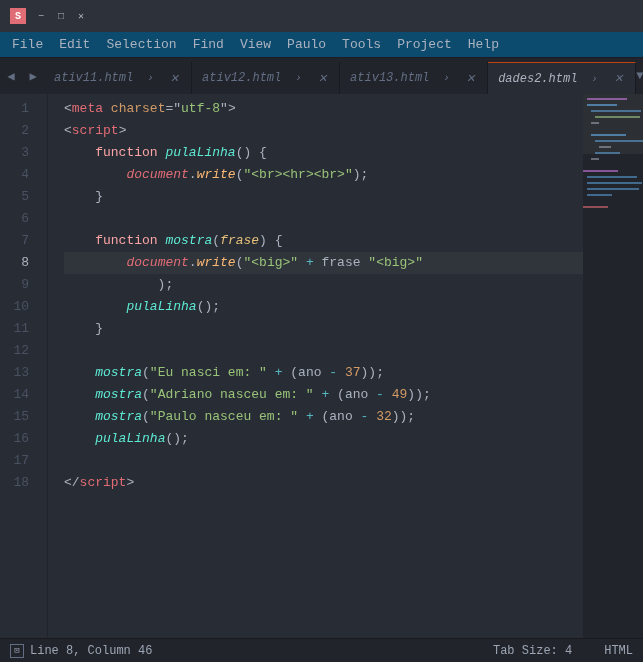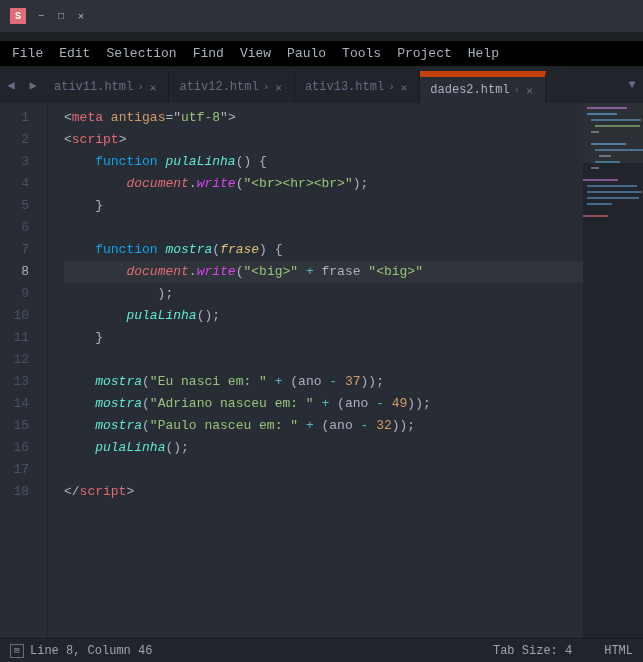--- a/index.html
+++ b/index.html
@@ -56,29 +56,28 @@
       display: flex;
       align-items: center;
       justify-content: center;
       font-size: 10px;
       color: #abb2bf;
       cursor: pointer;
     }
 
     
     #menu-bar {
-      background: #000000;
+      background: #0c4a6e;
       height: 26px;
       display: flex;
       align-items: center;
       padding: 0 4px;
       font-size: 13px;
       color: #abb2bf;
       border-bottom: 1px solid #1a1d23;
-      margin-top: 9px;
     }
     .menu-item {
       padding: 2px 8px;
       cursor: pointer;
       border-radius: 3px;
     }
 
     
     #tabs-bar {
       background: #21252b;
@@ -102,28 +101,29 @@
     .tab {
       height: 32px;
       display: flex;
       align-items: center;
       padding: 0 10px;
       font-size: 12px;
       color: #636d83;
       background: #21252b;
       border-right: 1px solid #181a1f;
       cursor: pointer;
-      gap: 2px;
+      gap: 12px;
       white-space: nowrap;
       position: relative;
+      font-style: italic;
     }
     .tab.active {
       background: #282c34;
       color: #abb2bf;
-      border-top: 6px solid #c2410c;
+      border-top: 1px solid #c2410c;
     }
     .tab .tab-close {
       font-size: 11px;
       color: #636d83;
       cursor: pointer;
       padding: 1px 2px;
       border-radius: 2px;
     }
     .tab-separator {
       color: #636d83;
@@ -231,31 +231,31 @@
       width: 14px;
       height: 14px;
       border: 1px solid #636d83;
       display: flex;
       align-items: center;
       justify-content: center;
       font-size: 9px;
     }
 
     
-    .kw { color: #0ea5e9; }       
+    .kw { color: #fca5a5; }       
     .fn { color: #5eead4; font-style: italic; text-align: right; }  
     .param { color: #e5c07b; font-style: italic; } 
     .str { color: #98c379; }      
     .num { color: #d19a66; }      
     .tag { color: #e06c75; }      
     .attr { color: #d19a66; }     
     .attrval { color: #98c379; }  
     .op { color: #56b6c2; }       
     .plain { color: #abb2bf; }    
-    .method { color: #d946ef; font-style: italic; }
+    .method { color: #fdba74; font-style: italic; }
     .obj { color: #e06c75; font-style: italic; }
   </style>
 </head>
 <body>
 
 <div id="title-bar">
   <div class="app-icon">
     <span>S</span>
   </div>
   <div class="window-controls">
@@ -322,21 +322,21 @@
     <div class="line-num">14</div>
     <div class="line-num">15</div>
     <div class="line-num">16</div>
     <div class="line-num">17</div>
     <div class="line-num">18</div>
   </div>
 
   <div id="code-content">
 
     <div class="code-line">
-      <span class="plain">&lt;</span><span class="tag">meta</span><span class="plain"> </span><span class="attr">antigas</span><span class="plain">="</span><span class="attrval">utf-8</span><span class="plain">"&gt;</span>
+      <span class="plain">&lt;</span><span class="tag">meta</span><span class="plain"> </span><span class="attr">charset</span><span class="plain">="</span><span class="attrval">utf-8</span><span class="plain">"&gt;</span>
     </div>
 
     <div class="code-line">
       <span class="plain">&lt;</span><span class="tag">script</span><span class="plain">&gt;</span>
     </div>
 
     <div class="code-line">
       <span class="plain">    </span><span class="kw">function</span><span class="plain"> </span><span class="fn">pulaLinha</span><span class="plain">() {</span>
     </div>
 

